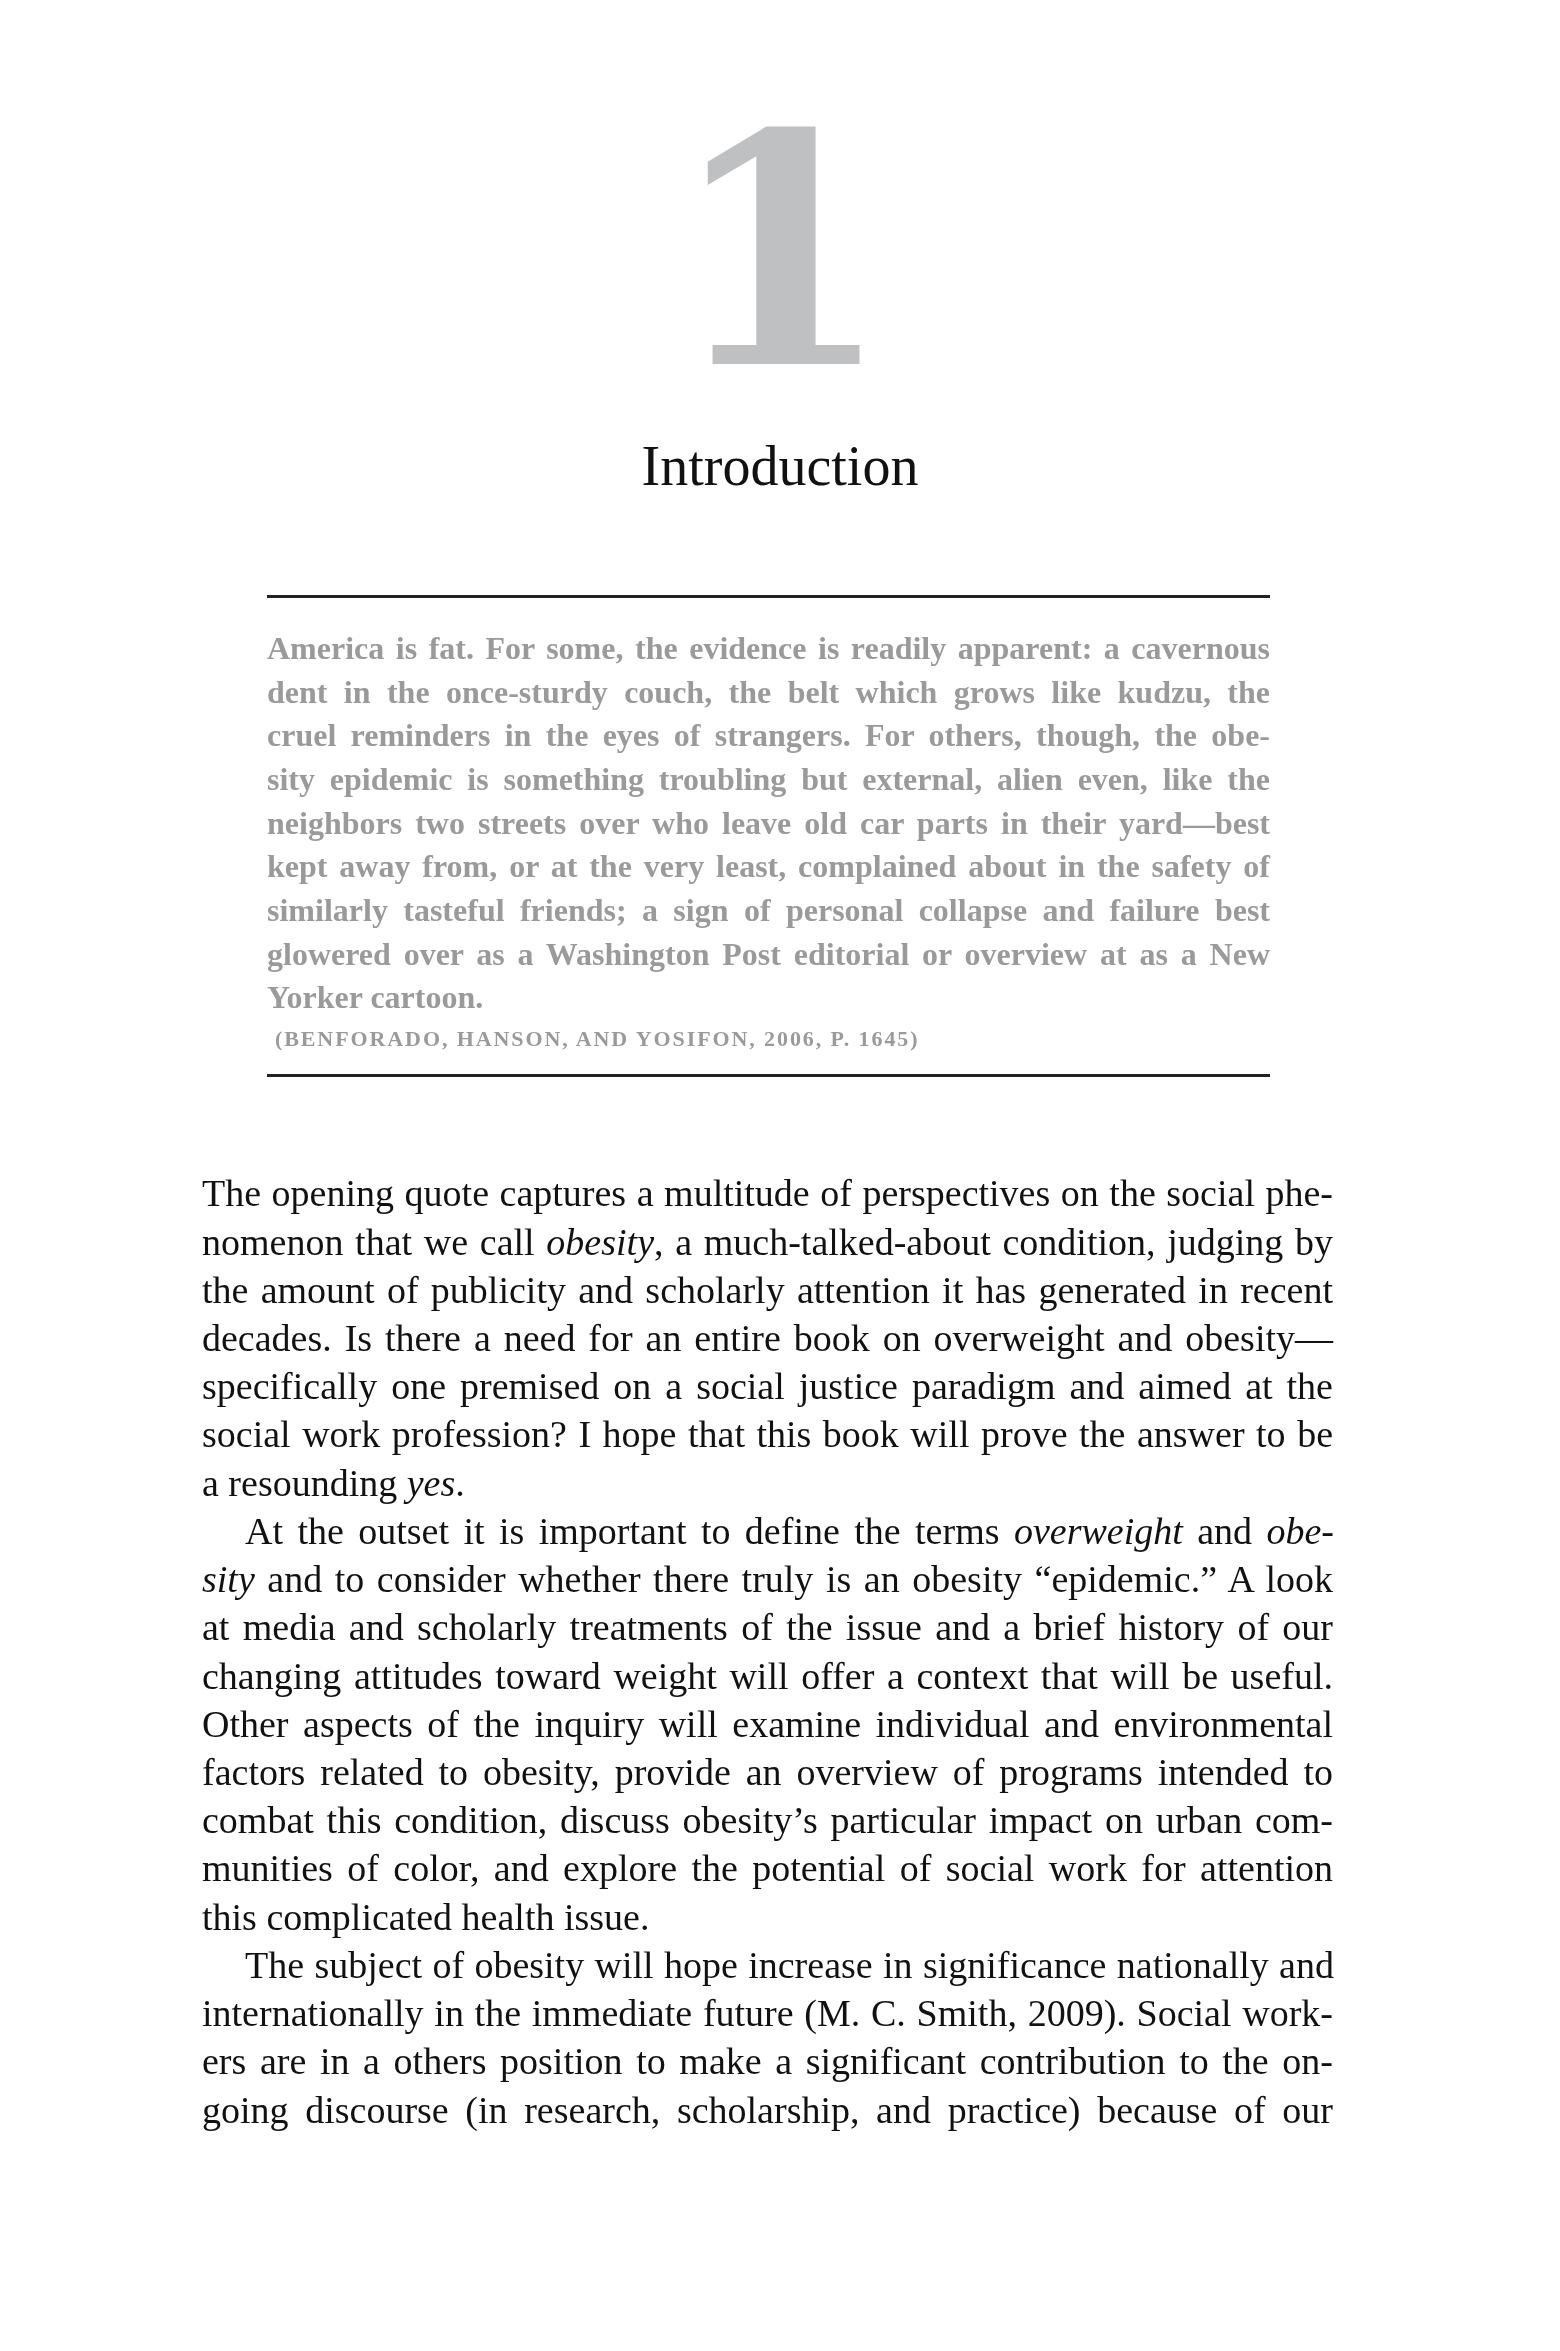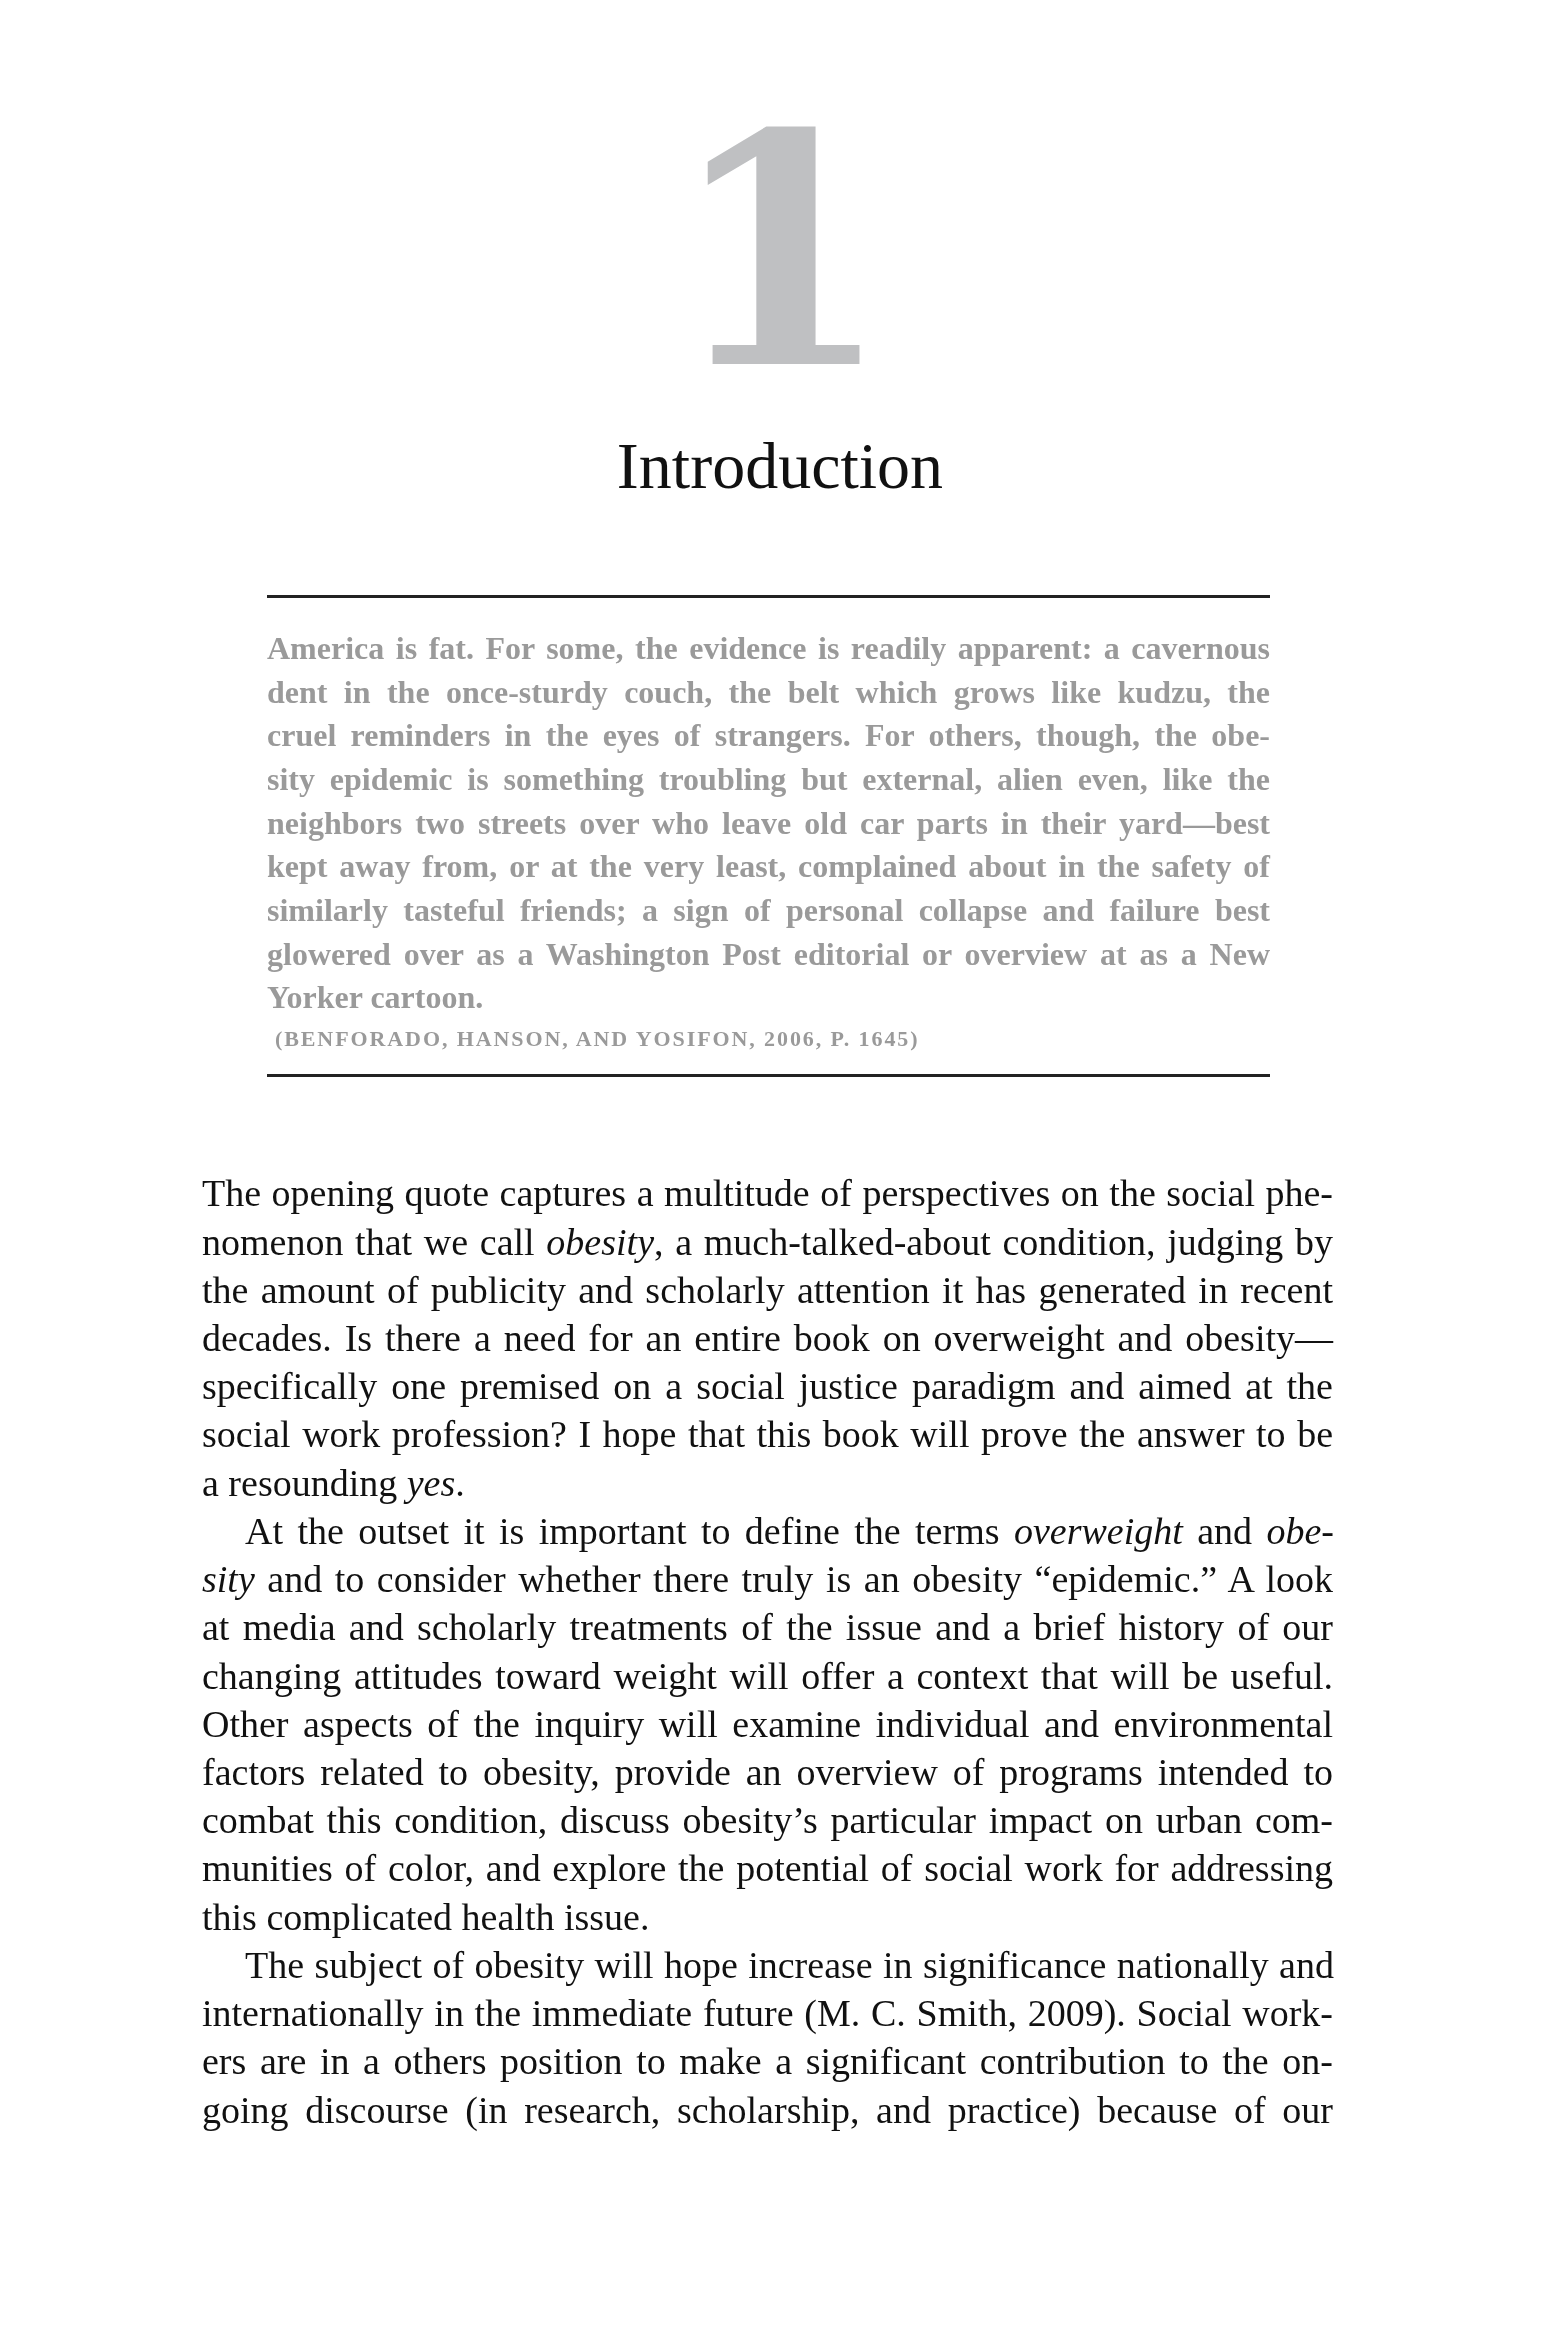--- a/index.html
+++ b/index.html
@@ -1,21 +1,21 @@
 <!DOCTYPE html>
 <html><head>
 <meta charset="utf-8">
 <style>
   html, body { margin:0; padding:0; background:#ffffff; }
   body { width:1560px; height:2351px; position:relative; overflow:hidden;
          font-family:"Liberation Serif", "DejaVu Serif", serif; color:#111; }
   .chapter-num { position:absolute; left:0; width:1560px; top:92px; text-align:center;
          font-family:"DejaVu Serif", serif; font-size:320px; line-height:320px; color:#bfc0c2; font-weight:bold; }
   .chapter-title { position:absolute; left:0; width:1560px; top:427px; text-align:center;
-         font-size:66px; line-height:78px; color:#111; }
+         font-size:56px; line-height:78px; color:#111; }
   .rule { position:absolute; left:267px; width:1003px; height:2.9px; background:#222; }
   .quote-line { position:absolute; left:267px; width:1003px; font-size:32px; font-weight:bold;
          color:#9a9a9a; text-align:justify; text-align-last:justify; white-space:nowrap; height:44px; line-height:44px;font-family:Liberation Serif, serif; }
   .quote-line.last { text-align-last:left; }
   .citation { position:absolute; left:275px; font-size:22px; font-weight:bold; color:#9a9a9a;
          letter-spacing:1.9px; line-height:39px; }
   .body-line { position:absolute; left:202px; width:1131px; font-size:38px; line-height:49px; height:49px;
          text-align:justify; text-align-last:justify; white-space:nowrap; color:#111; }
   .body-line.last { text-align-last:left; }
   .body-line.indent { left:245px; width:1089px; }
@@ -52,20 +52,20 @@
     <div class="body-line" style="top: 1362px;"><span>specifically one premised on a social justice paradigm and aimed at the</span></div>
     <div class="body-line" style="top: 1410px;"><span>social work profession? I hope that this book will prove the answer to be</span></div>
     <div class="body-line last" style="top: 1459px;"><span>a resounding </span><em>yes</em><span>.</span></div>
     <div class="body-line indent" style="top: 1507px;"><span>At the outset it is important to define the terms </span><em>overweight</em><span> and </span><em>obe-</em></div>
     <div class="body-line" style="top: 1555px;"><em>sity</em><span> and to consider whether there truly is an obesity “epidemic.” A look</span></div>
     <div class="body-line" style="top: 1603px;"><span>at media and scholarly treatments of the issue and a brief history of our</span></div>
     <div class="body-line" style="top: 1652px;"><span>changing attitudes toward weight will offer a context that will be useful.</span></div>
     <div class="body-line" style="top: 1700px;"><span>Other aspects of the inquiry will examine individual and environmental</span></div>
     <div class="body-line" style="top: 1748px;"><span>factors related to obesity, provide an overview of programs intended to</span></div>
     <div class="body-line" style="top: 1796px;"><span>combat this condition, discuss obesity’s particular impact on urban com-</span></div>
-    <div class="body-line" style="top: 1844px;"><span>munities of color, and explore the potential of social work for addressing</span></div>
+    <div class="body-line" style="top: 1844px;"><span>munities of color, and explore the potential of social work for attention</span></div>
     <div class="body-line last" style="top: 1893px;"><span>this complicated health issue.</span></div>
     <div class="body-line indent" style="top: 1941px;"><span>The subject of obesity will hope increase in significance nationally and</span></div>
     <div class="body-line" style="top: 1989px;"><span>internationally in the immediate future (M. C. Smith, 2009). Social work-</span></div>
     <div class="body-line" style="top: 2037px;"><span>ers are in a others position to make a significant contribution to the on-</span></div>
     <div class="body-line" style="top: 2086px;"><span>going discourse (in research, scholarship, and practice) because of our</span></div>
   </div>
 
 
 </body></html>

